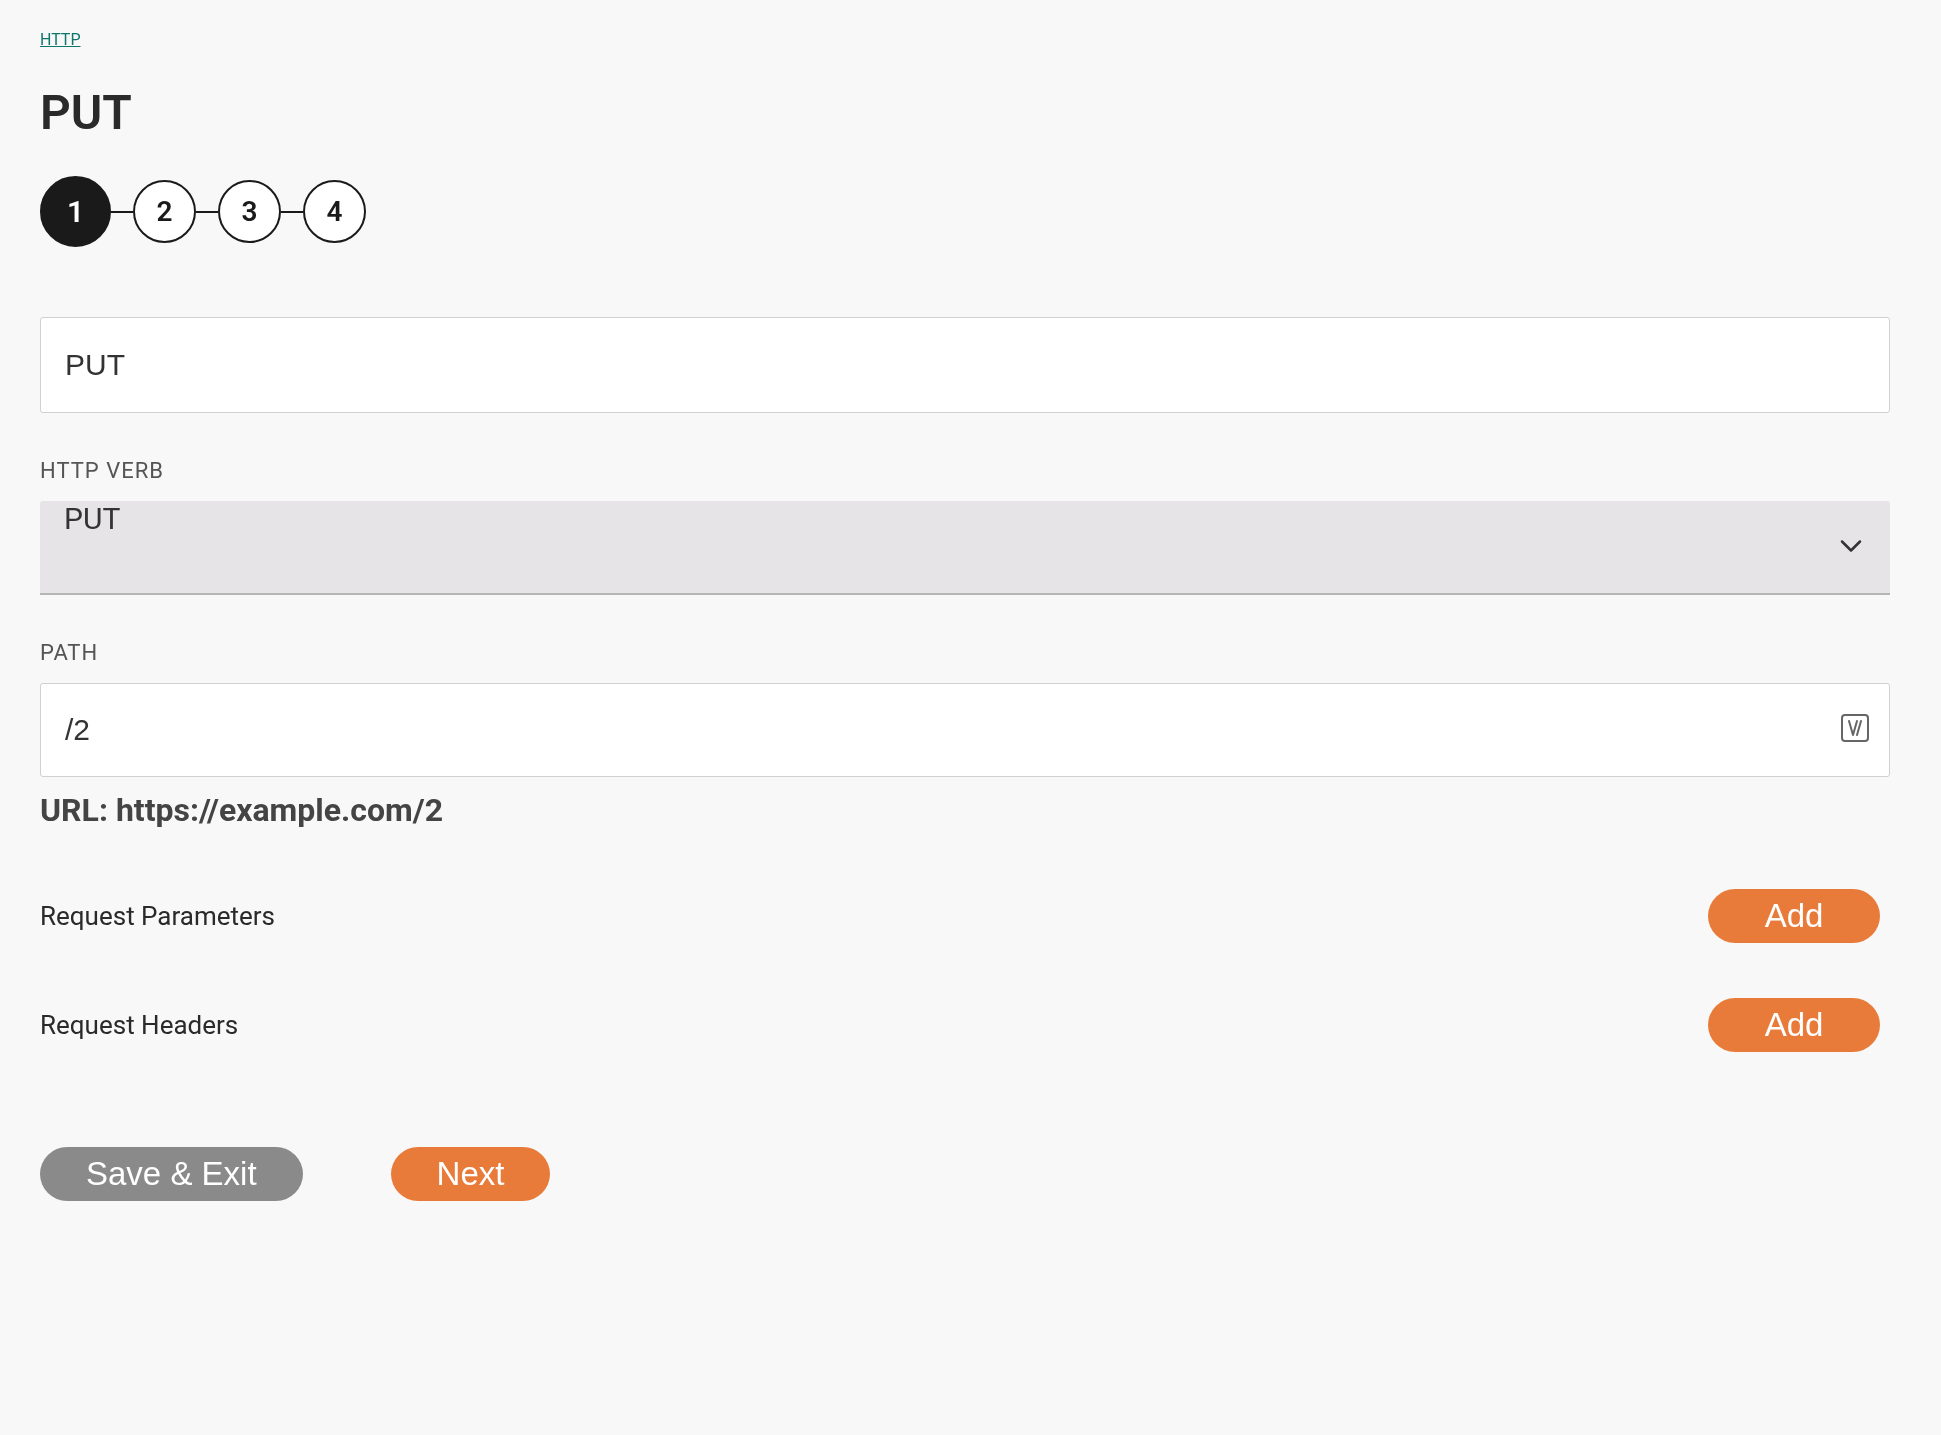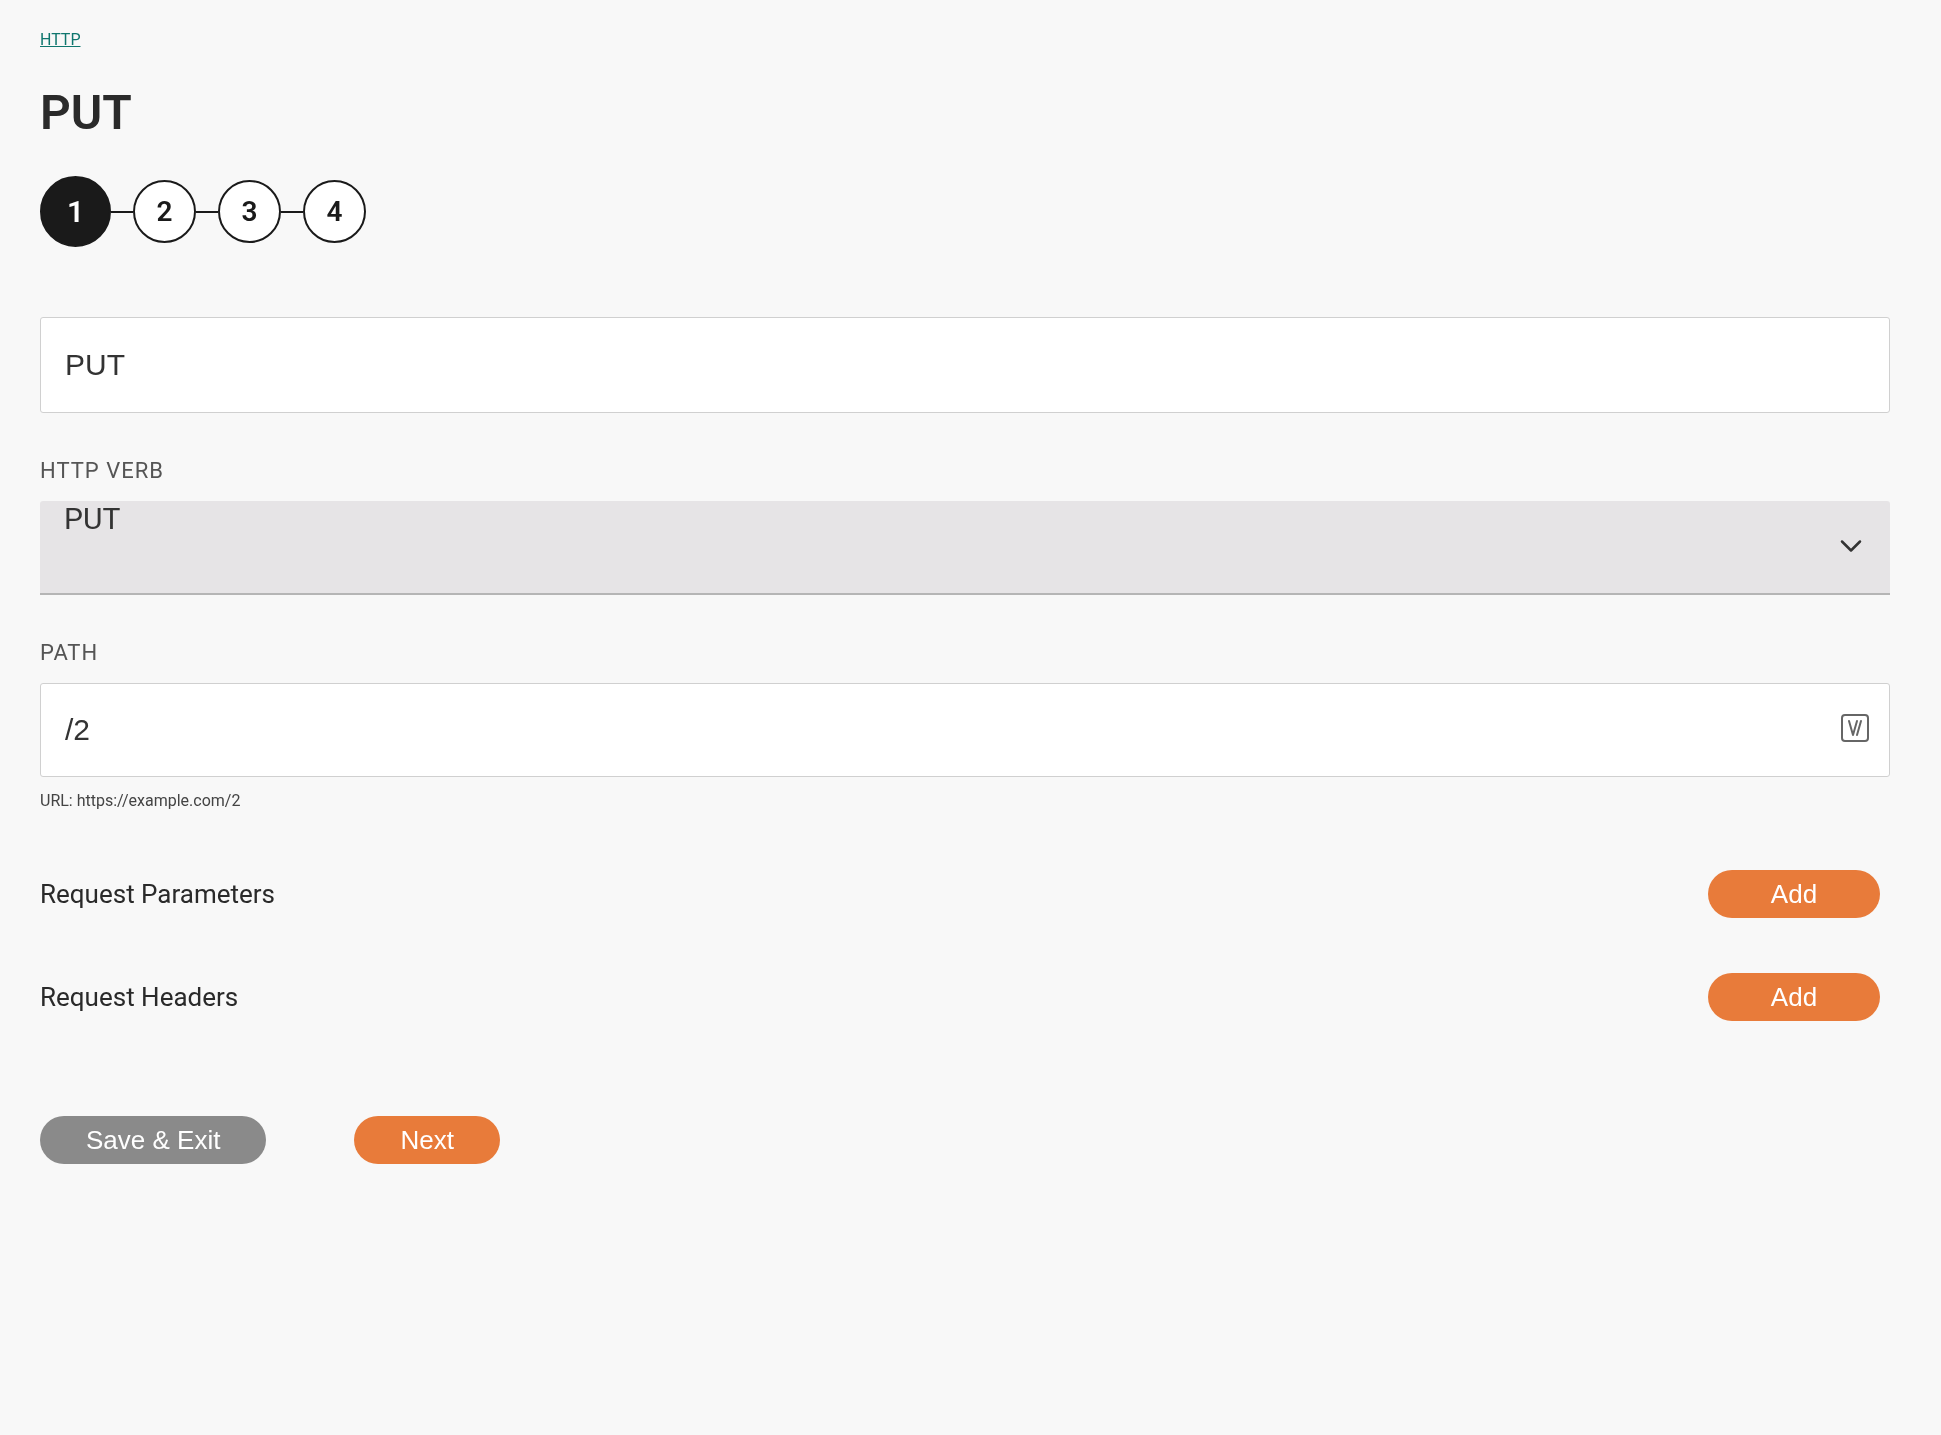--- a/index.html
+++ b/index.html
@@ -144,45 +144,46 @@
     
     .path-var-icon {
       position: absolute;
       right: 20px;
       top: 50%;
       transform: translateY(-50%);
       cursor: pointer;
     }
     
     .url-hint {
-      font-size: 16px;
+      font-size: 32px;
       color: #444;
       margin-top: 14px;
+      font-weight: bold;
     }
     
     .section-row {
       display: flex;
       align-items: center;
       justify-content: space-between;
       width: 100%;
       max-width: 1840px;
       margin-bottom: 55px;
     }
     
     .section-title {
       font-size: 26px;
       color: #2a2a2a;
     }
     
     .button-pill {
-      height: 48px;
+      height: 54px;
       padding: 0 46px;
       border-radius: 30px;
       border: none;
-      font-size: 26px;
+      font-size: 33px;
       font-weight: 500;
       cursor: pointer;
       color: #fff;
       display: inline-flex;
       align-items: center;
       justify-content: center;
     }
     
     .button-orange {
       background: #e87b3a;

